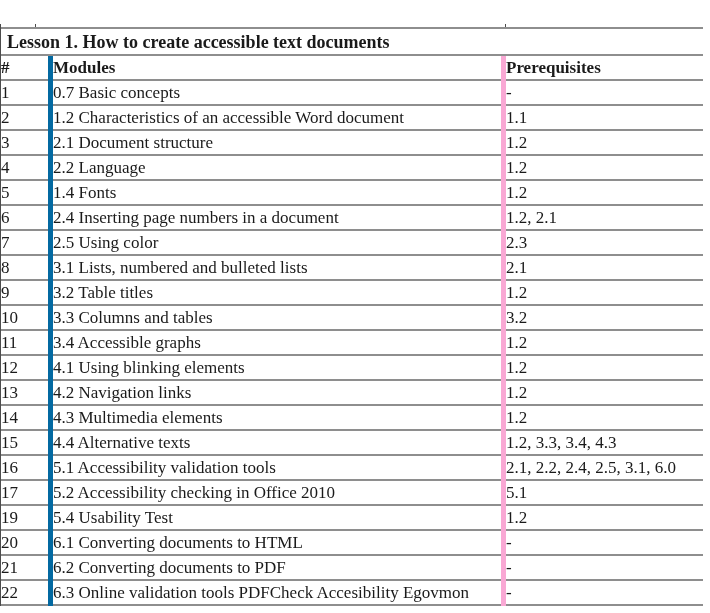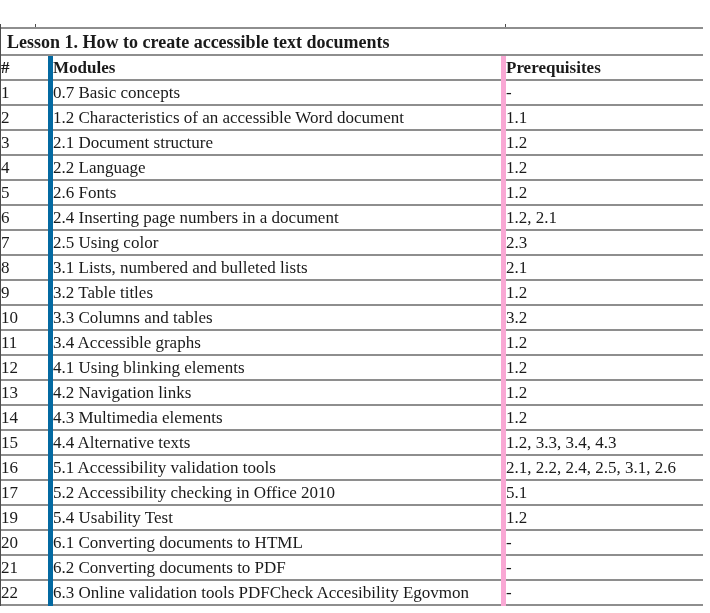--- a/index.html
+++ b/index.html
@@ -102,21 +102,21 @@
             <td class="col-mod">2.1 Document structure</td>
             <td class="col-pre">1.2</td>
           </tr>
           <tr>
             <td class="col-num">4</td>
             <td class="col-mod">2.2 Language</td>
             <td class="col-pre">1.2</td>
           </tr>
           <tr>
             <td class="col-num">5</td>
-            <td class="col-mod">2.6 Fonts</td>
+            <td class="col-mod">1.4 Fonts</td>
             <td class="col-pre">1.2</td>
           </tr>
           <tr>
             <td class="col-num">6</td>
             <td class="col-mod">2.4 Inserting page numbers in a document</td>
             <td class="col-pre">1.2, 2.1</td>
           </tr>
           <tr>
             <td class="col-num">7</td>
             <td class="col-mod">2.5 Using color</td>
@@ -158,21 +158,21 @@
             <td class="col-pre">1.2</td>
           </tr>
           <tr>
             <td class="col-num">15</td>
             <td class="col-mod">4.4 Alternative texts</td>
             <td class="col-pre">1.2, 3.3, 3.4, 4.3</td>
           </tr>
           <tr>
             <td class="col-num">16</td>
             <td class="col-mod">5.1 Accessibility validation tools</td>
-            <td class="col-pre">2.1, 2.2, 2.4, 2.5, 3.1, 2.6</td>
+            <td class="col-pre">2.1, 2.2, 2.4, 2.5, 3.1, 6.0</td>
           </tr>
           <tr>
             <td class="col-num">17</td>
             <td class="col-mod">5.2 Accessibility checking in Office 2010</td>
             <td class="col-pre">5.1</td>
           </tr>
           <tr>
             <td class="col-num">19</td>
             <td class="col-mod">5.4 Usability Test</td>
             <td class="col-pre">1.2</td>

